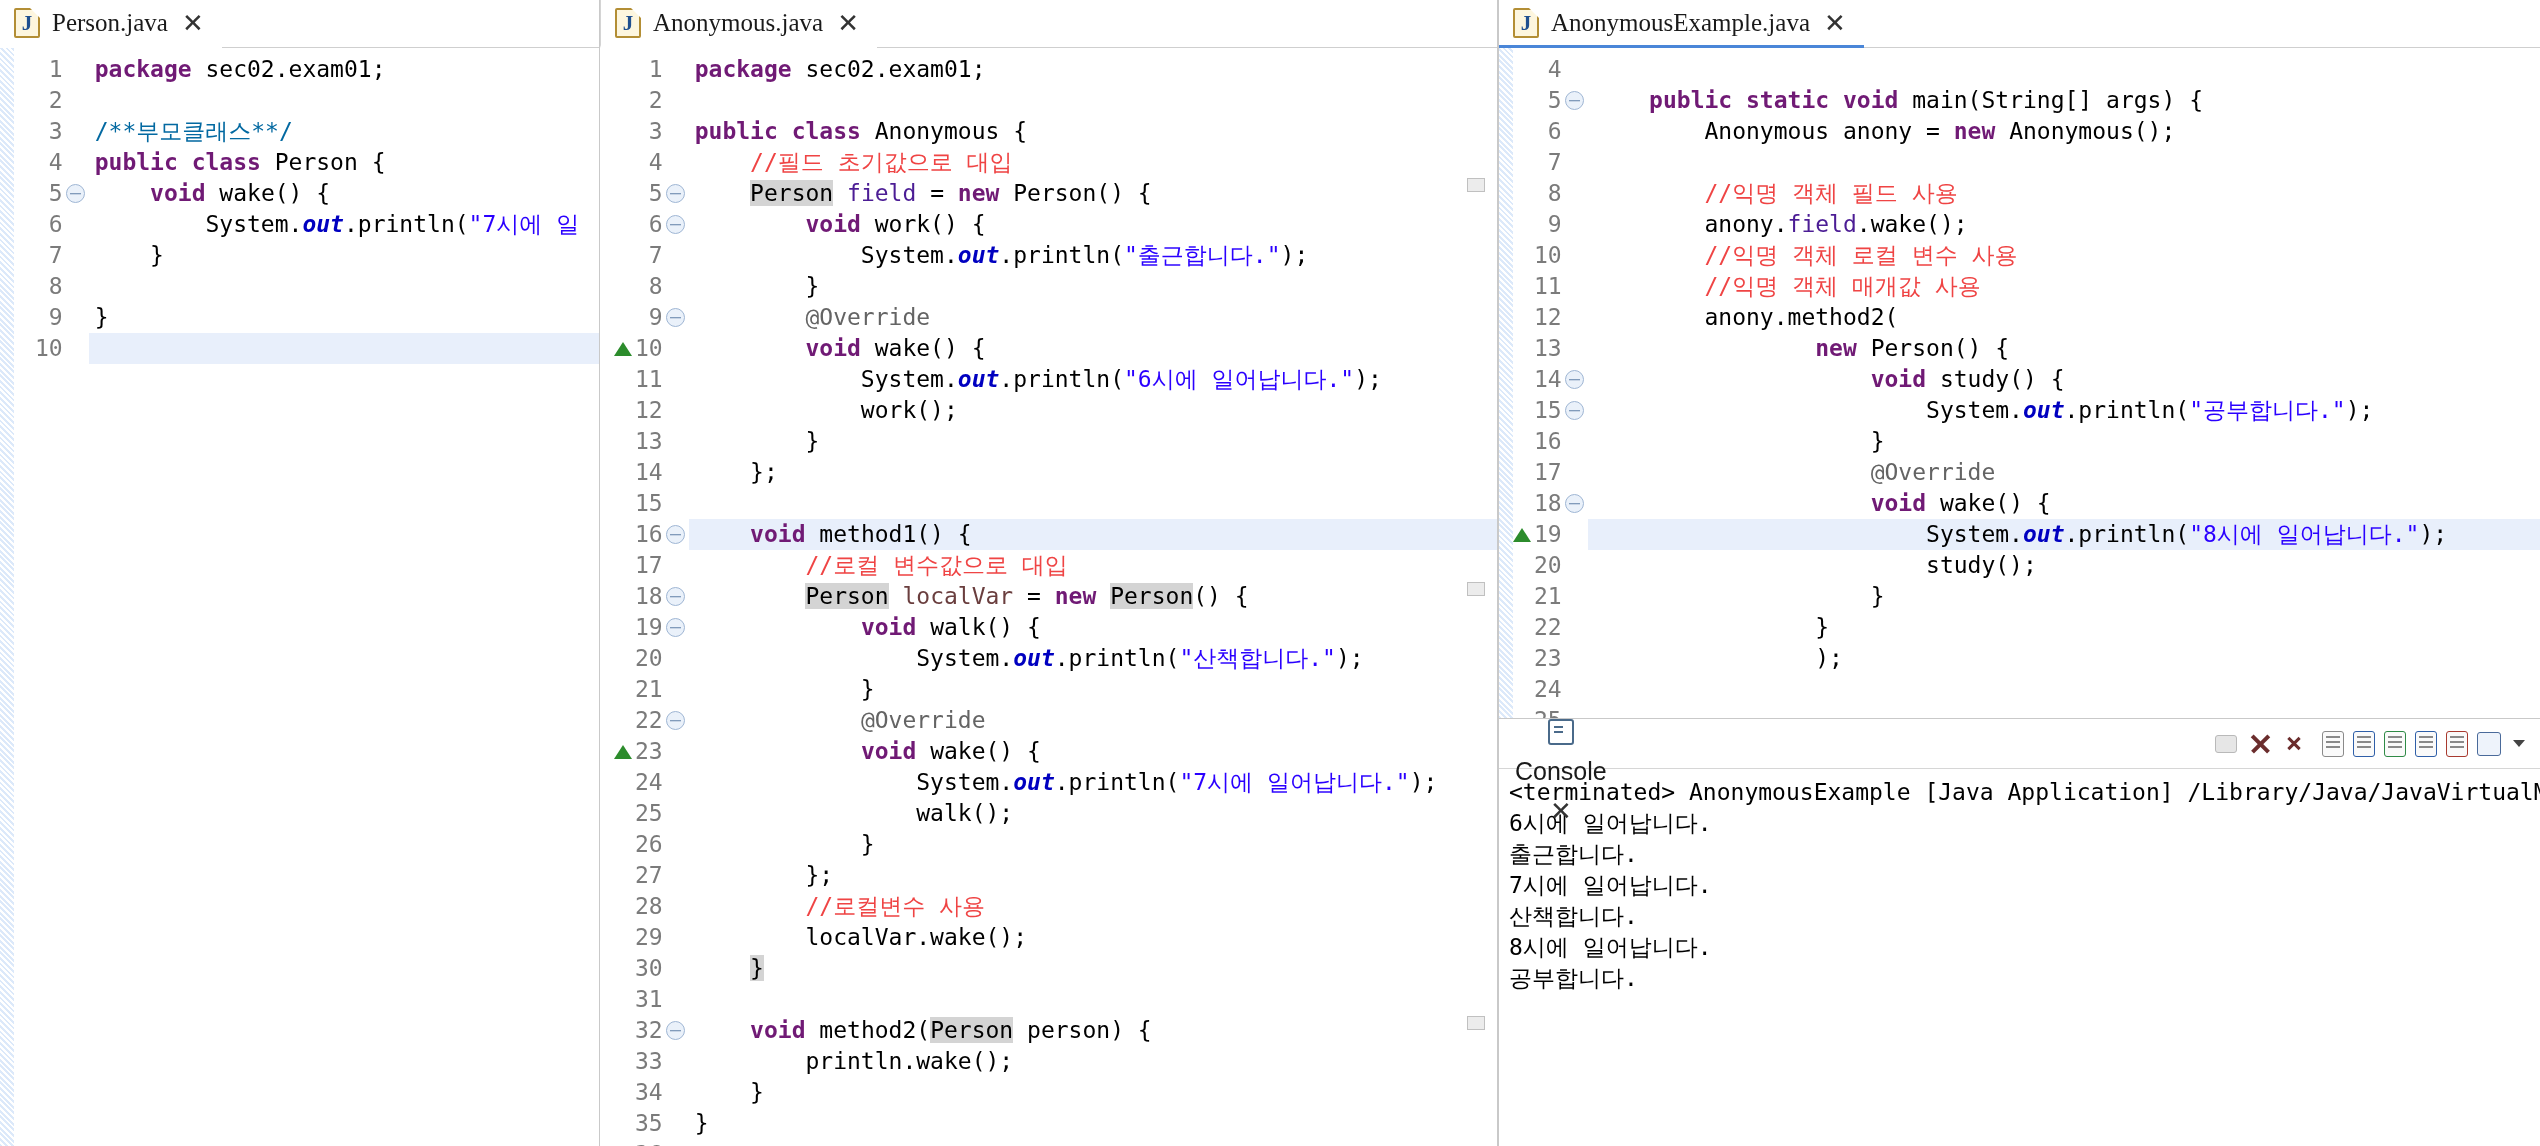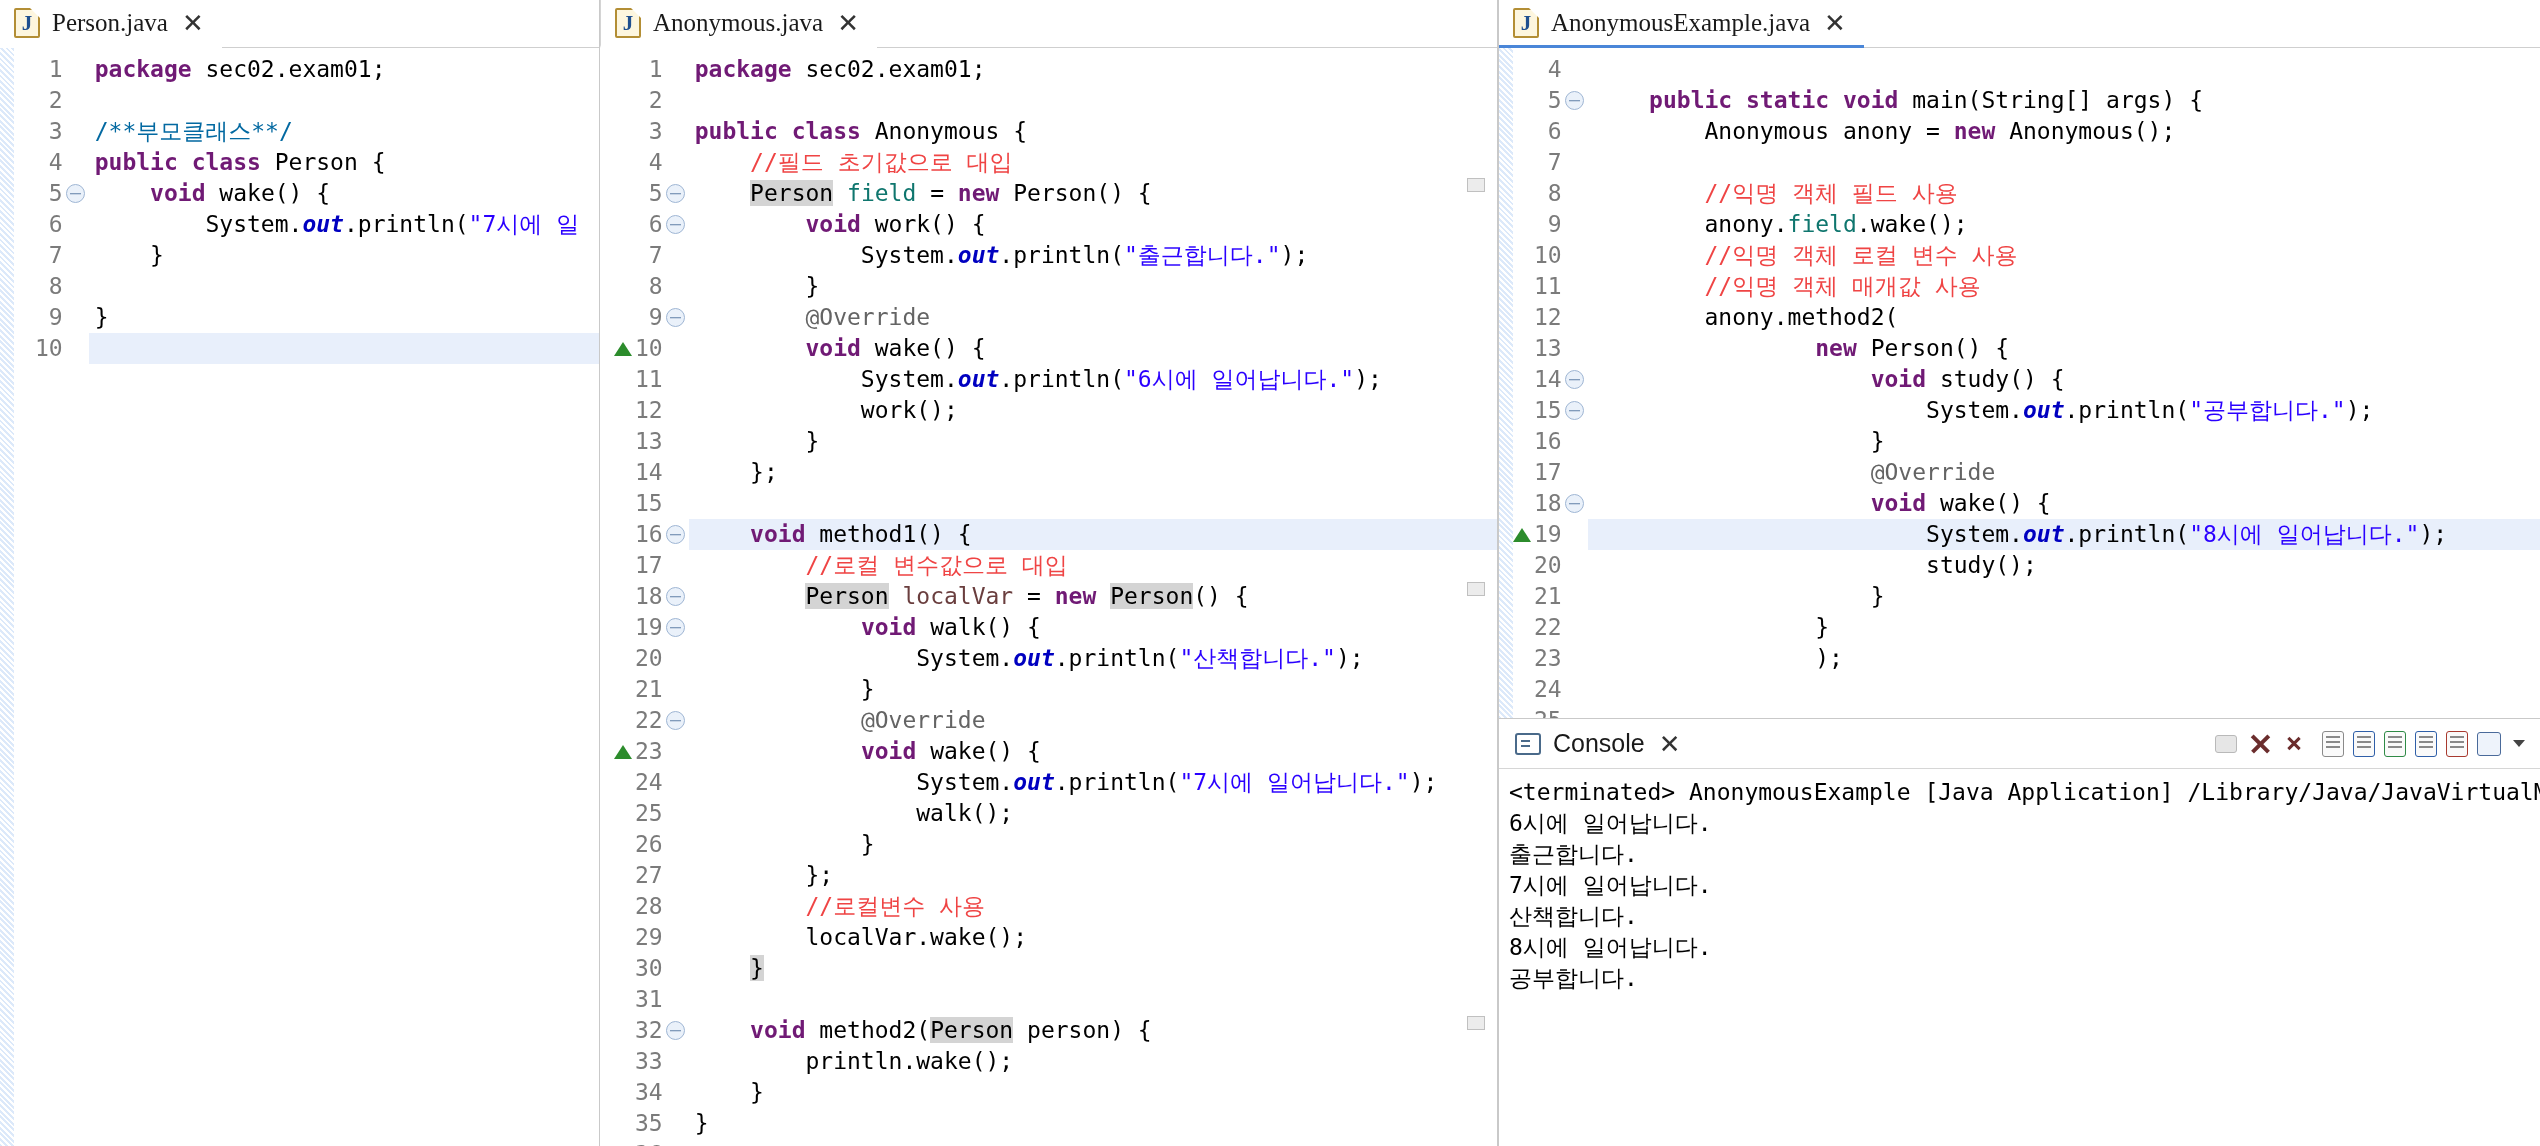--- a/index.html
+++ b/index.html
@@ -174,21 +174,21 @@
     padding-left: 6px;
     color: #000000;
   }
   .cline.hl { background: #e8effb; }
 
   
   .kw   { color: #701a75; font-weight: bold; }
   .cm   { color: #ef4444; }
   .jdoc { color: #0369a1; text-align: right; }
   .str  { color: #2a00ff; }
-  .fld  { color: #0f766e; margin-top: 28px; }
+  .fld  { color: #4c1d95; margin-top: 28px; }
   .stat { color: #0000c0; font-style: italic; font-weight: bold; }
   .lvar { color: #6a3e3e; }
   .ann  { color: #646464; }
   .occ  { background: #d4d4d4; }
 
   
   .fold-sq {
     position: absolute;
     width: 18px; height: 14px;
     background: #ececec;
@@ -232,20 +232,21 @@
     position: relative;
   }
   .console-tab {
     display: flex;
     align-items: center;
     gap: 12px;
     padding: 0 16px;
     height: 50px;
     cursor: pointer;
     white-space: nowrap;
+    flex-direction: column;
   }
   .console-tab-label {
     font-size: 25px;
     color: #1a1a1a;
   }
   .console-icon {
     position: relative;
     width: 26px; height: 22px;
     border: 2px solid #4a6a8a;
     border-radius: 3px;

